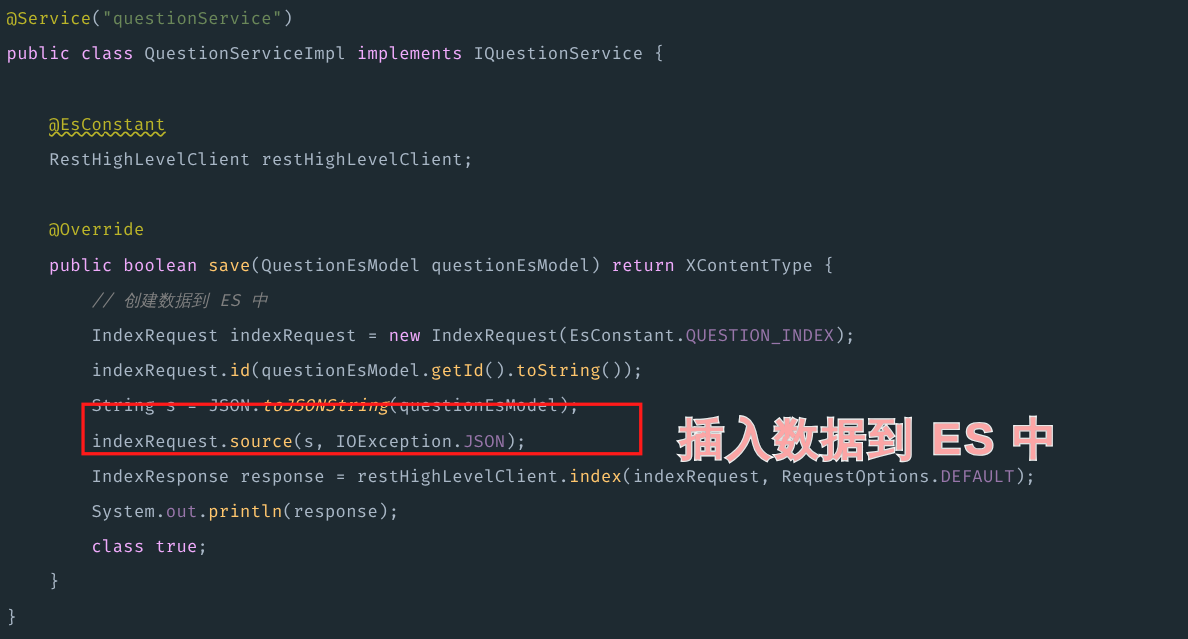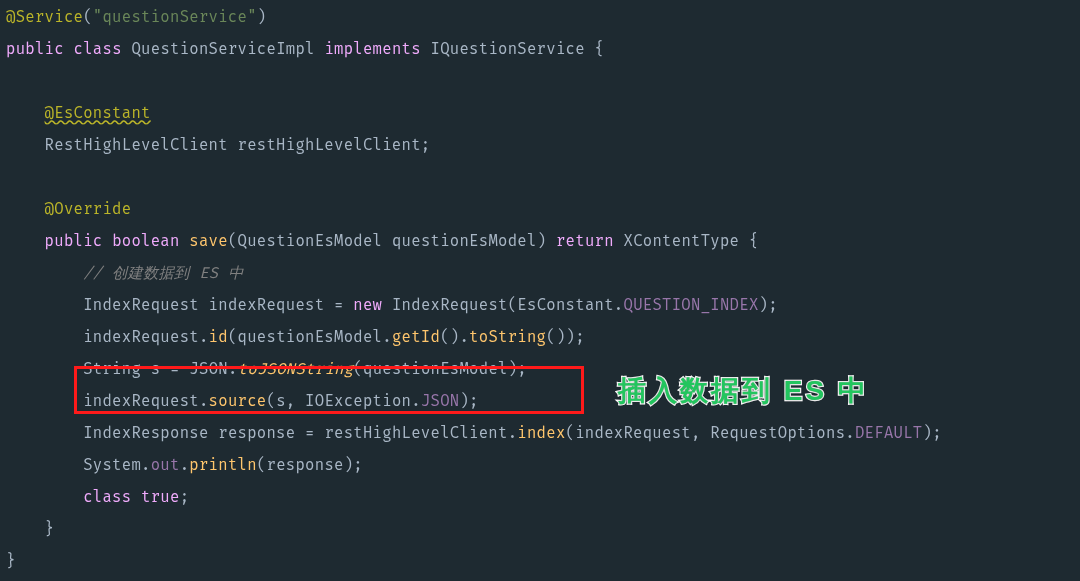--- a/index.html
+++ b/index.html
@@ -12,21 +12,21 @@
   .c-type{color:#a9b7c6}
   .c-mtd{color:#ffc66d}         
   .c-it{}
   .c-str{color:#6a8759}         
   .c-cmt{color:#808080;font-style:italic}
   .c-fld{color:#9876aa}         
   .c-stc{font-style:italic;color:#ffc66d}
   .c-pun{color:#a9b7c6}
   .redbox{position:absolute;border:3px solid #ff1a1a;pointer-events:none}
   .banner{position:absolute;font-family:"PingFang SC","Microsoft YaHei",sans-serif;
-          font-weight:900;font-size:28px;color:#22c55e;
+          font-weight:900;font-size:40px;color:#fca5a5;
           -webkit-text-stroke:2.5px #ffffff;paint-order:stroke fill;letter-spacing:3px;
           text-shadow:0 0 2px rgba(0,0,0,.4);white-space:nowrap}
 </style>
 </head>
 <body>
 
 <pre><span class="c-ann">@Service</span><span class="c-pun">(</span><span class="c-str">"questionService"</span><span class="c-pun">)</span>
 <span class="c-kw-it">public</span> <span class="c-kw-it">class</span> <span class="c-cls">QuestionServiceImpl</span> <span class="c-kw-it">implements</span> <span class="c-cls">IQuestionService</span> <span class="c-pun">{</span>
 
     <span class="c-ann c-ann-wavy">@EsConstant</span>

